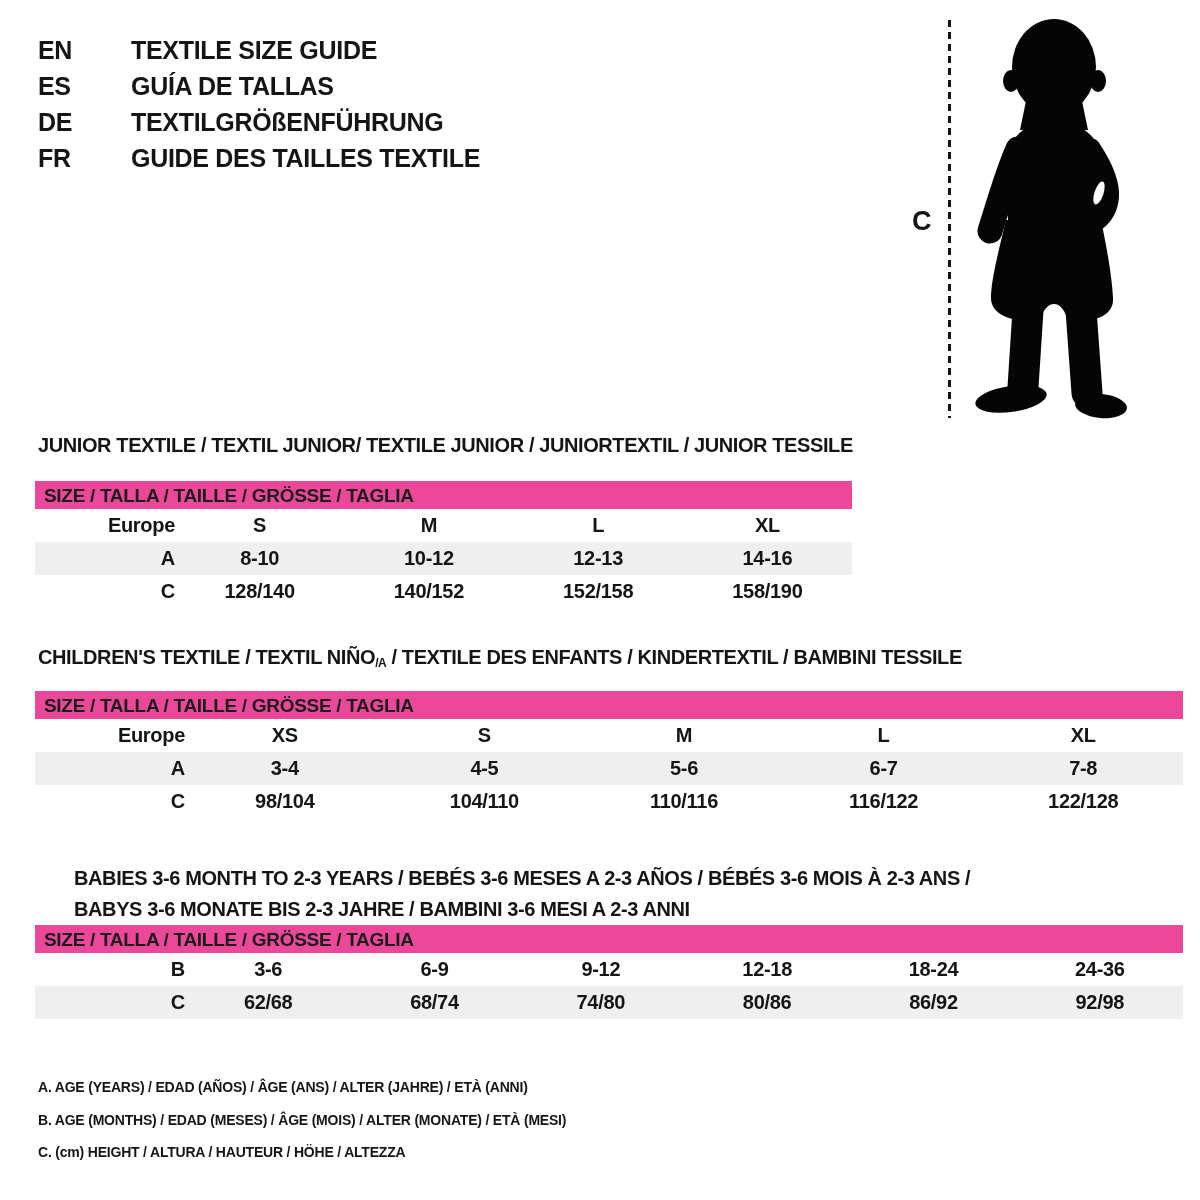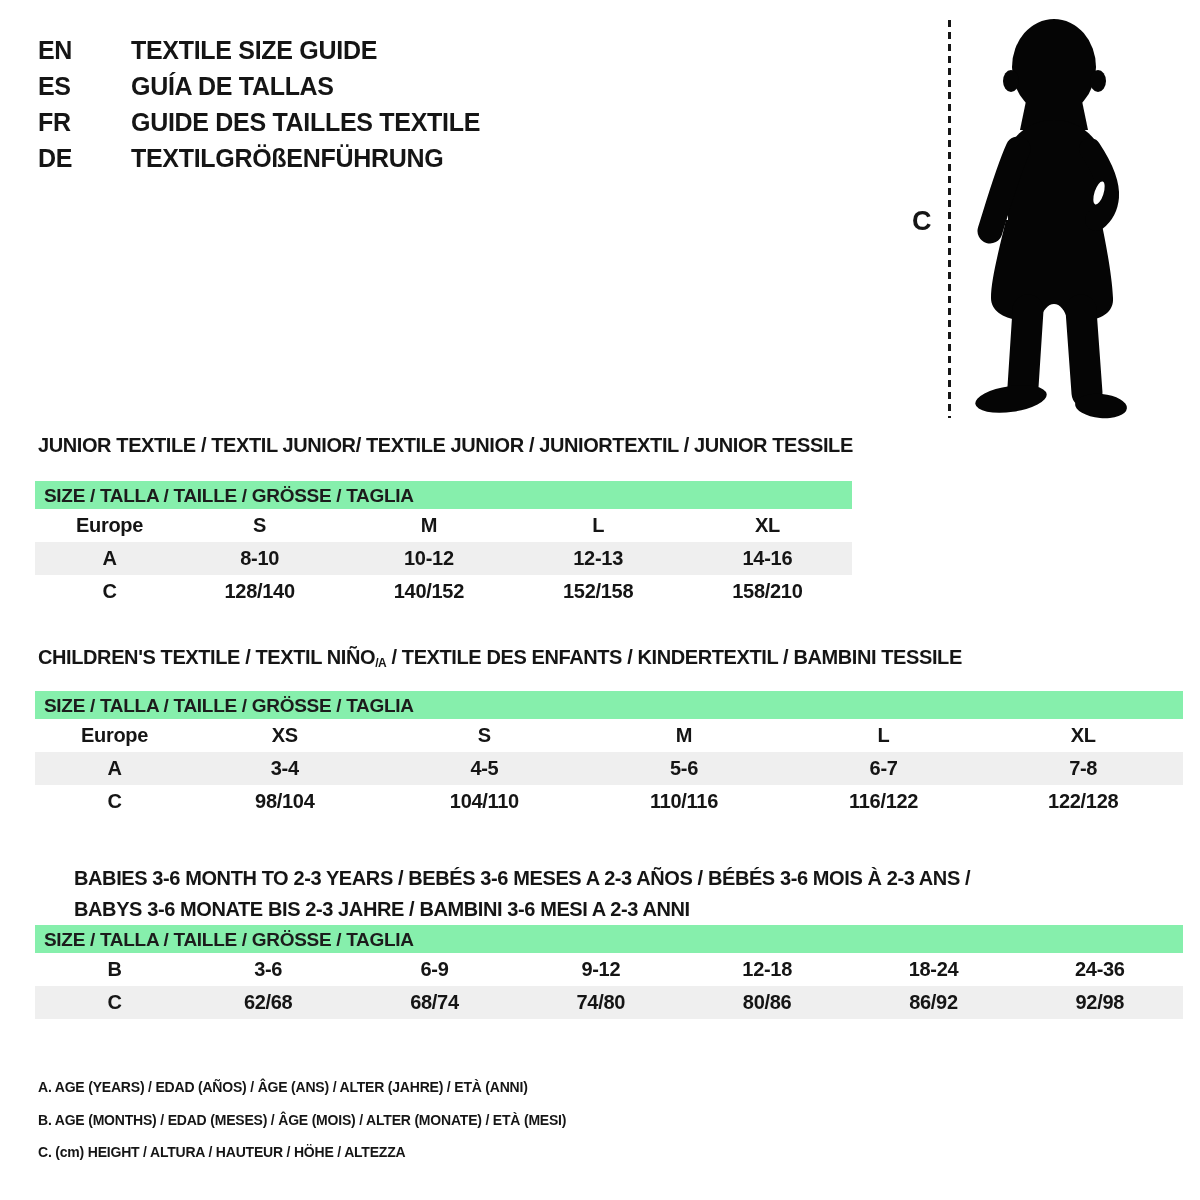--- a/index.html
+++ b/index.html
@@ -22,50 +22,50 @@
   #junior-title{top:434px;}
   #children-title{top:646px;}
   #babies-title{top:863px;line-height:31px;margin-left:36px;}
   .sub{font-size:0.6em;vertical-align:-0.28em;}
 
   
   .size-block{position:absolute;left:35px;}
   #junior-block{top:481px;width:817px;}
   #children-block{top:691px;width:1148px;}
   #babies-block{top:925px;width:1148px;}
-  .size-bar{height:28px;line-height:29px;background:#86efac;font-size:19px;letter-spacing:-0.3px;padding-left:9px;color:#1c1c1c;}
+  .size-bar{height:28px;line-height:29px;background:#ec4899;font-size:19px;letter-spacing:-0.3px;padding-left:9px;color:#1c1c1c;}
   table{border-collapse:collapse;table-layout:fixed;width:100%;}
   td{height:33px;text-align:center;font-size:20px;letter-spacing:-0.3px;padding:0;font-weight:700;}
-  td.lbl{text-align:center;padding-left:9px;}
+  td.lbl{text-align:right;padding-left:9px;}
   tr.alt{background:#efefef;}
 
   
   .legend{position:absolute;left:38px;top:1071px;font-size:14px;line-height:32.5px;letter-spacing:-0.2px;white-space:nowrap;}
 </style>
 </head>
 <body>
 
 <div class="canvas">
 
   <div class="lang-block">
     <div class="lang-row">
       <span class="lang-code">EN</span>
       <span class="lang-label">TEXTILE SIZE GUIDE</span>
     </div>
     <div class="lang-row">
       <span class="lang-code">ES</span>
       <span class="lang-label">GUÍA DE TALLAS</span>
     </div>
     <div class="lang-row">
+      <span class="lang-code">DE</span>
+      <span class="lang-label">TEXTILGRÖßENFÜHRUNG</span>
+    </div>
+    <div class="lang-row">
       <span class="lang-code">FR</span>
       <span class="lang-label">GUIDE DES TAILLES TEXTILE</span>
-    </div>
-    <div class="lang-row">
-      <span class="lang-code">DE</span>
-      <span class="lang-label">TEXTILGRÖßENFÜHRUNG</span>
     </div>
   </div>
 
   <div class="dash-line"></div>
   <div class="c-label">C</div>
   <svg class="silhouette" width="164" height="406" viewBox="0 0 164 406" xmlns="http://www.w3.org/2000/svg">
     <g fill="#050505">
       <ellipse cx="86" cy="52" rx="42" ry="48"></ellipse>
       <ellipse cx="43" cy="66" rx="8" ry="11"></ellipse>
       <ellipse cx="130" cy="66" rx="8" ry="11"></ellipse>
@@ -111,21 +111,21 @@
         <td>8-10</td>
         <td>10-12</td>
         <td>12-13</td>
         <td>14-16</td>
       </tr>
       <tr>
         <td class="lbl">C</td>
         <td>128/140</td>
         <td>140/152</td>
         <td>152/158</td>
-        <td>158/210</td>
+        <td>158/190</td>
       </tr>
     </tbody>
       </table>
   </div>
 
   <div id="children-title" class="section-title">
     <span>CHILDREN'S TEXTILE / TEXTIL NIÑO</span><span class="sub">/A</span><span> / TEXTILE DES ENFANTS / KINDERTEXTIL / BAMBINI TESSILE</span>
   </div>
   <div id="children-block" class="size-block">
     <div class="size-bar">SIZE / TALLA / TAILLE / GRÖSSE / TAGLIA</div>

